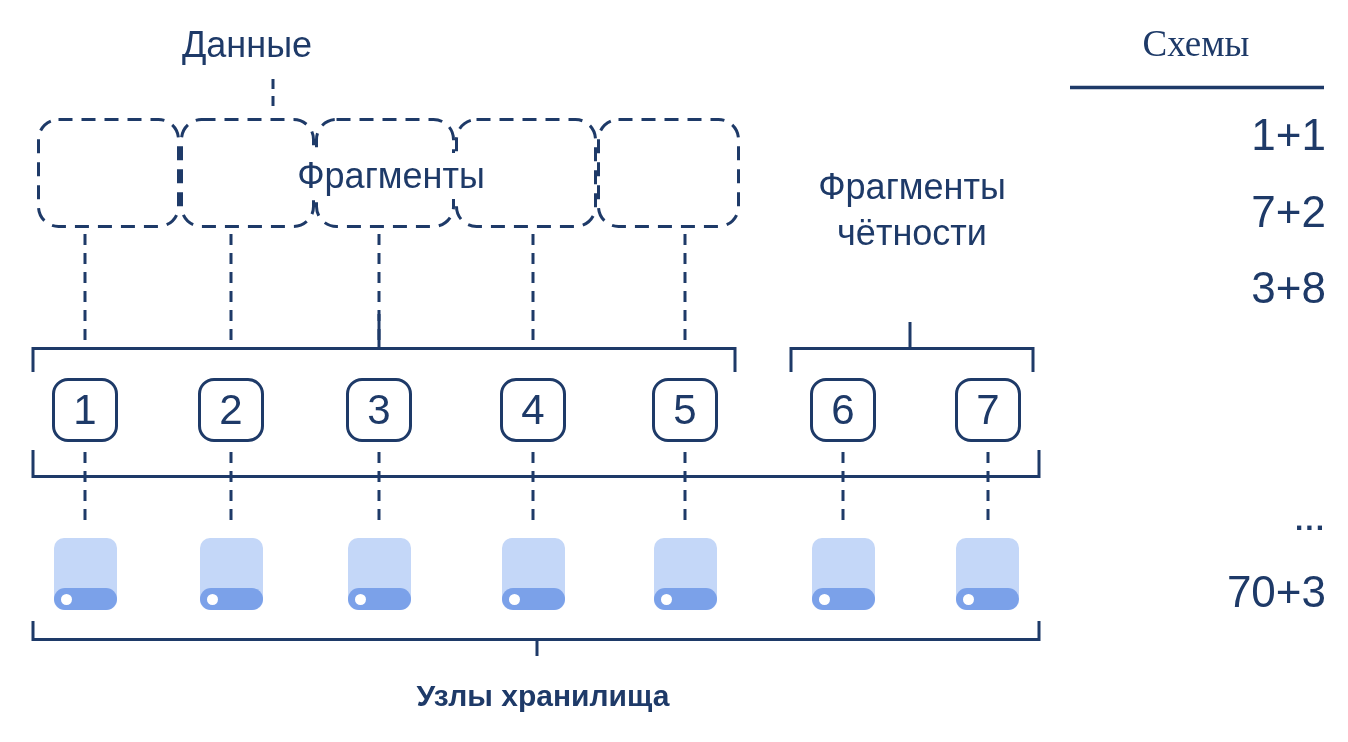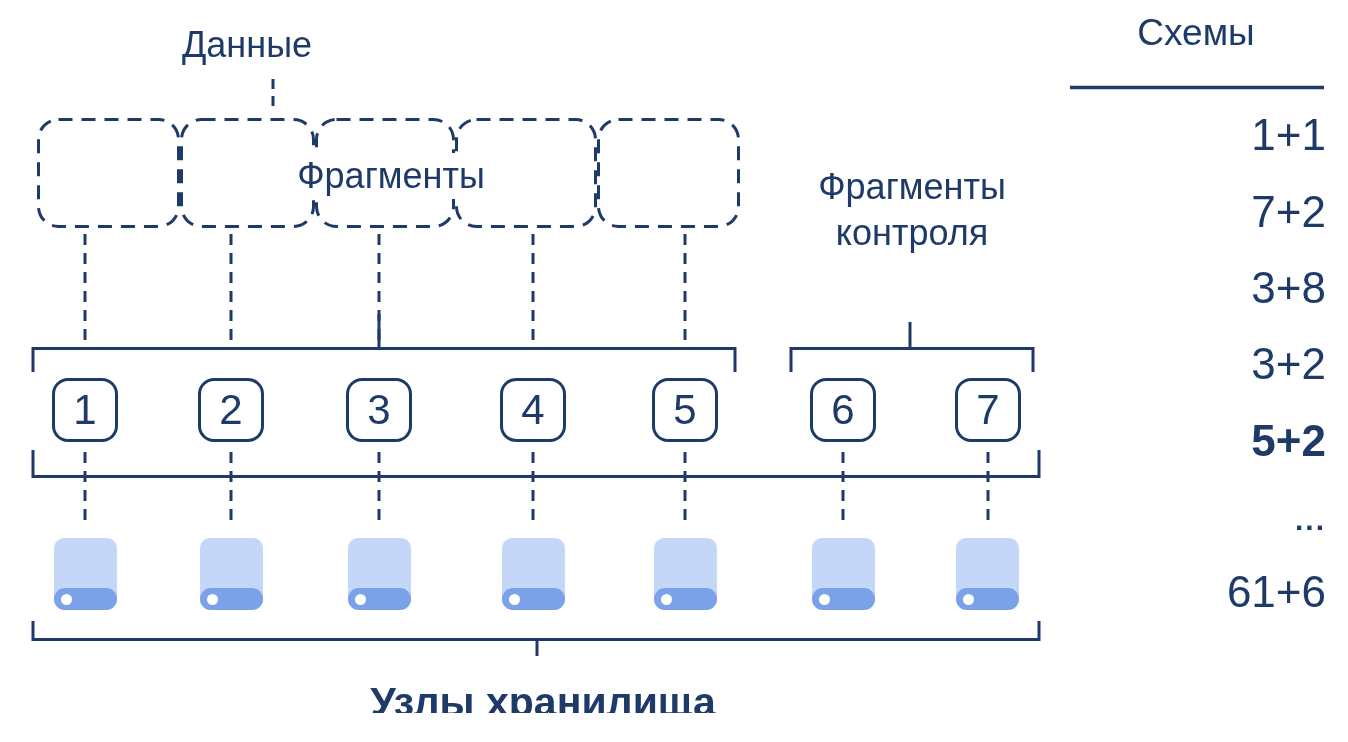--- a/index.html
+++ b/index.html
@@ -6,22 +6,22 @@
   .stage{
     position:relative;width:1348px;height:713px;background:#ffffff;overflow:hidden;
     font-family:"Liberation Sans","DejaVu Sans",sans-serif;color:#1e3a68;
   }
   .lines{position:absolute;left:0;top:0;z-index:1;}
   .lbl{position:absolute;z-index:3;color:#1e3a68;white-space:nowrap;}
   .lbl.center{transform:translateX(-50%);}
   .data-label{left:247px;top:24px;font-size:36px;}
   .fragments-label{left:391px;top:153px;font-size:36px;background:#ffffff;padding:2px 12px;}
   .parity-label{left:912px;top:164px;font-size:36px;line-height:46px;text-align:center;}
-  .storage-label{left:543px;top:679px;font-size:41px;font-weight:700;}
-  .schemes-title{left:1196px;top:12px;font-size:37px;}
+  .storage-label{left:543px;top:679px;font-size:30px;font-weight:700;}
+  .schemes-title{left:1196px;top:22px;font-size:37px;font-family:Liberation Serif, serif;}
   .numbox{
     position:absolute;z-index:2;top:378px;width:66px;height:64px;box-sizing:border-box;
     border:3.5px solid #1e3a68;border-radius:16px;display:flex;align-items:center;justify-content:center;
     font-size:42px;font-weight:500;color:#1e3a68;
   }
   .disk{
     position:absolute;z-index:2;top:538px;width:63px;height:72px;
     background:#c4d7f8;border-radius:10px;
   }
   .disk .band{
@@ -99,21 +99,21 @@
       <path d="M1070 87.5 H1324" stroke-width="3.5"></path>
     </g>
   </svg>
 
   <div class="lbl center data-label">Данные</div>
 
   <div class="lbl center fragments-label">Фрагменты</div>
 
   <div class="lbl center parity-label">
     <div>Фрагменты</div>
-    <div>контроля</div>
+    <div>чётности</div>
   </div>
 
   <div class="lbl center storage-label">Узлы хранилища</div>
 
   <div class="lbl center schemes-title">Схемы</div>
 
   <div class="numbox" style="left:52px">1</div>
   <div class="numbox" style="left:198px">2</div>
   <div class="numbox" style="left:346px">3</div>
   <div class="numbox" style="left:500px">4</div>
@@ -147,18 +147,16 @@
       <div class="dot"></div>
     </div>
   <div class="disk" style="left:956px">
       <div class="band"></div>
       <div class="dot"></div>
     </div>
 
   <div class="scheme-item" style="top:112px">1+1</div>
   <div class="scheme-item" style="top:189px">7+2</div>
   <div class="scheme-item" style="top:265px">3+8</div>
-  <div class="scheme-item" style="top:341px">3+2</div>
-  <div class="scheme-item emph" style="top:418px">5+2</div>
   <div class="scheme-item dots" style="top:497px">...</div>
-  <div class="scheme-item" style="top:569px">61+6</div>
+  <div class="scheme-item" style="top:569px">70+3</div>
 
 </div>
 
 </body></html>

